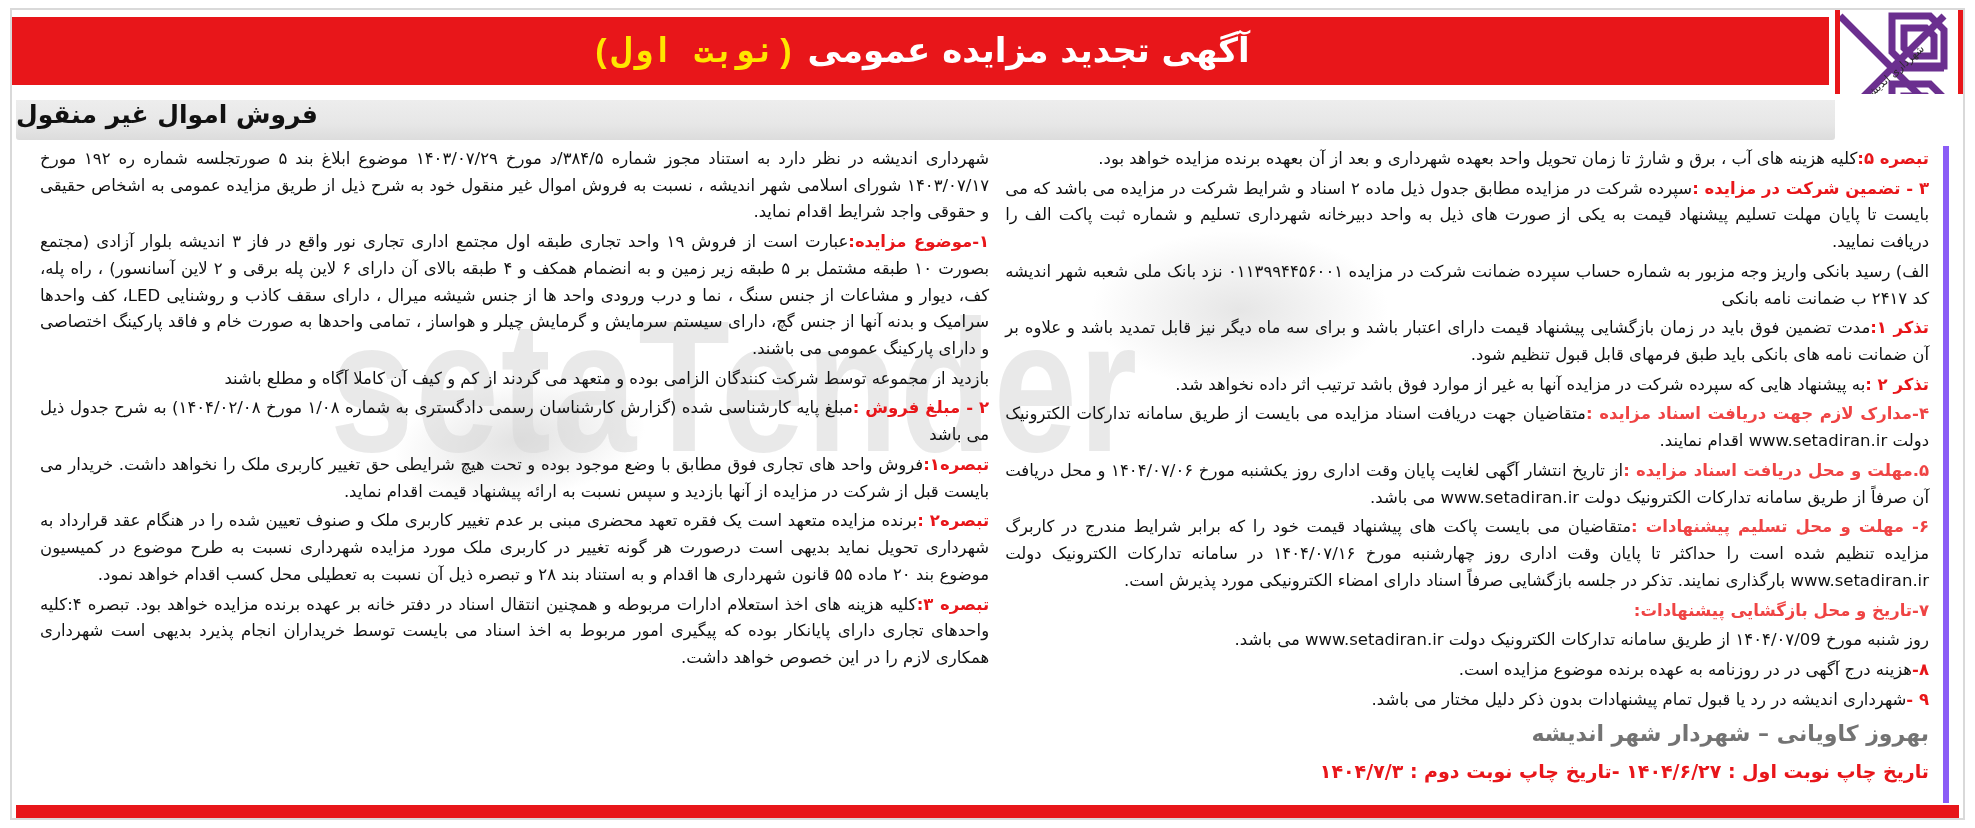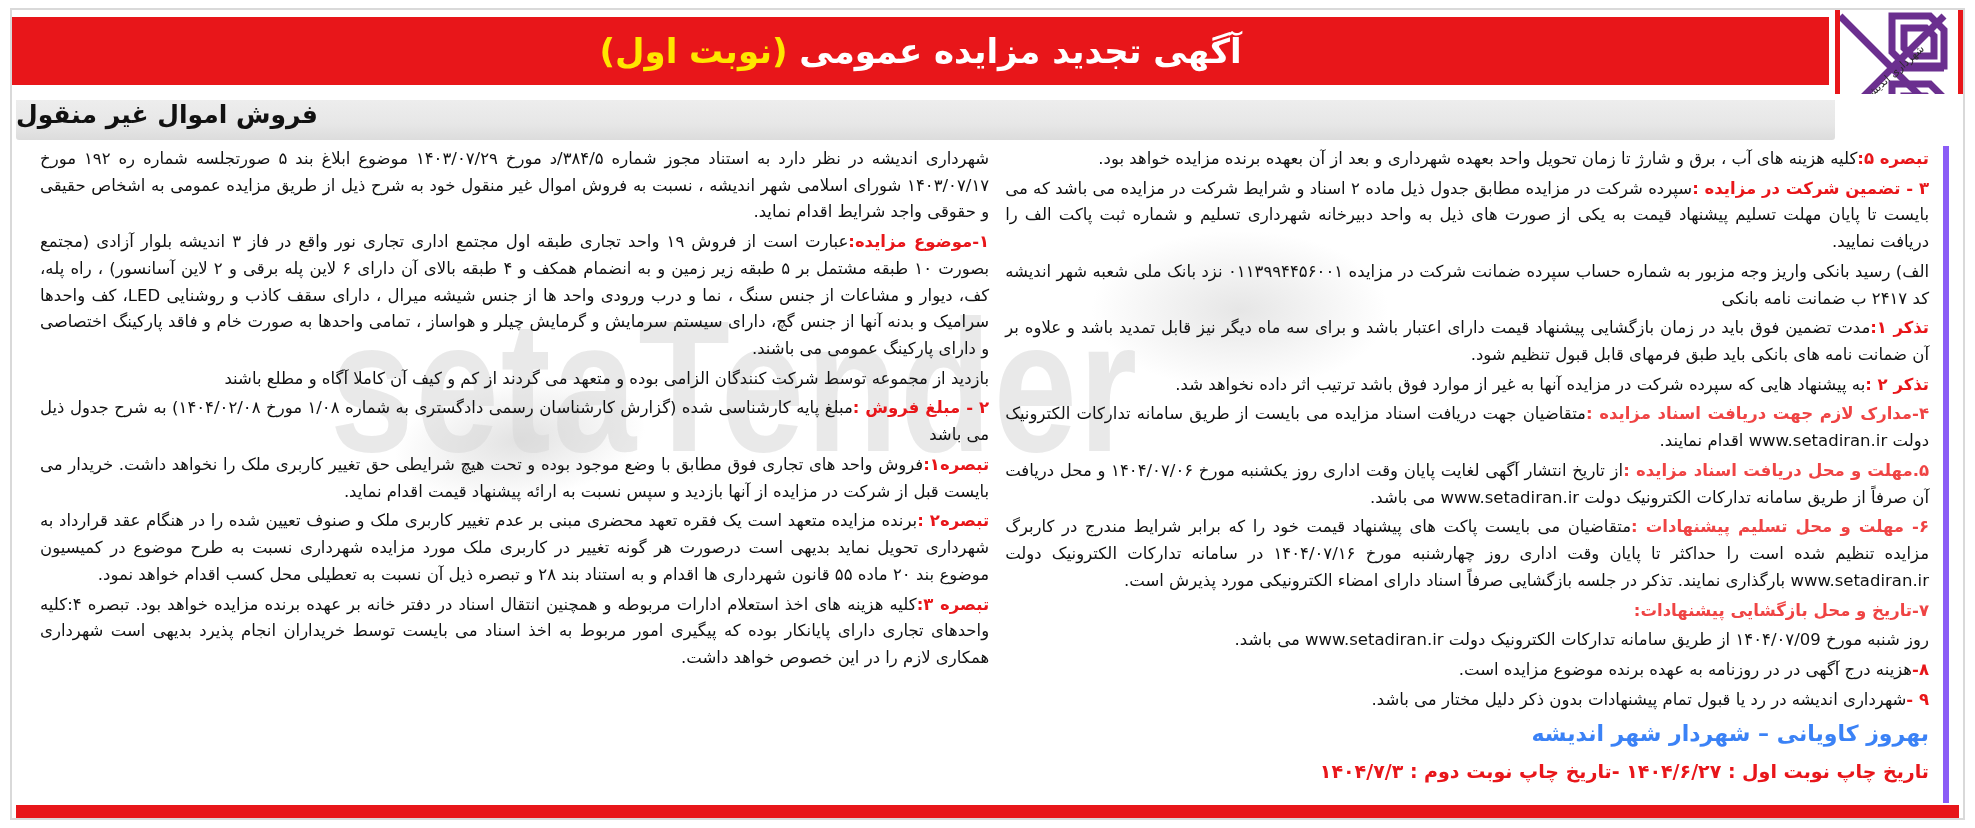--- a/index.html
+++ b/index.html
@@ -88,21 +88,21 @@
     height:68px;
   }
   .banner-title{
     font-size:34px;
     font-weight:bold;
     color:#ffffff;
     letter-spacing:0px;
     white-space:nowrap;
     line-height:1;
   }
-  .banner-title .noubat{color:#ffe600;}
+  .banner-title .noubat{color:#ffe600;font-family:Liberation Mono, monospace;}
   .logo-box{
     width:118px;
     min-width:118px;
     background:#ffffff;
     border-right:5px solid #e8161a;
     border-left:5px solid #e8161a;
     position:relative;
     overflow:hidden;
     margin-left:6px;
   }
@@ -160,21 +160,21 @@
   }
   .col p{margin:0 0 3px 0;}
   .lbl{color:#e8161a;font-weight:bold;}
   .lbl-teal{color:#ef4444;font-weight:bold;}
   .sign{
     text-align:left;
     margin-top:2px;
   }
   .sign b{
     font-size:22px;
-    color:#3b82f6;
+    color:#737373;
     font-weight:bold;
   }
   .dates{
     text-align:left;
     color:#e8161a;
     font-weight:bold;
     font-size:19px;
     margin-top:4px;
   }
 

